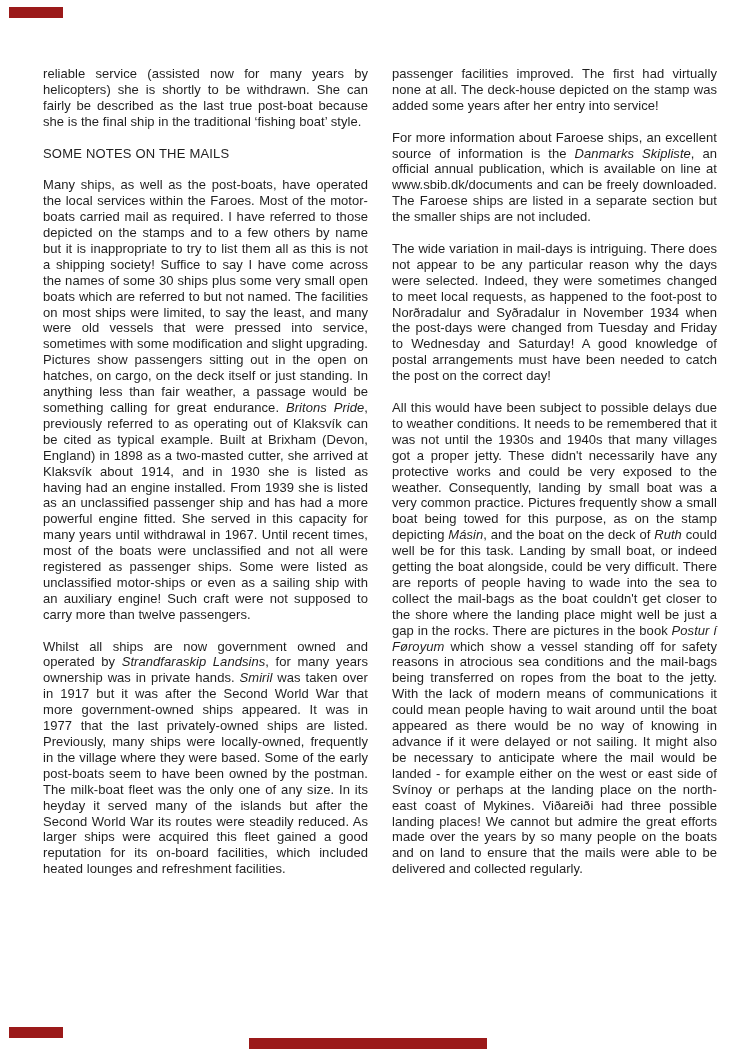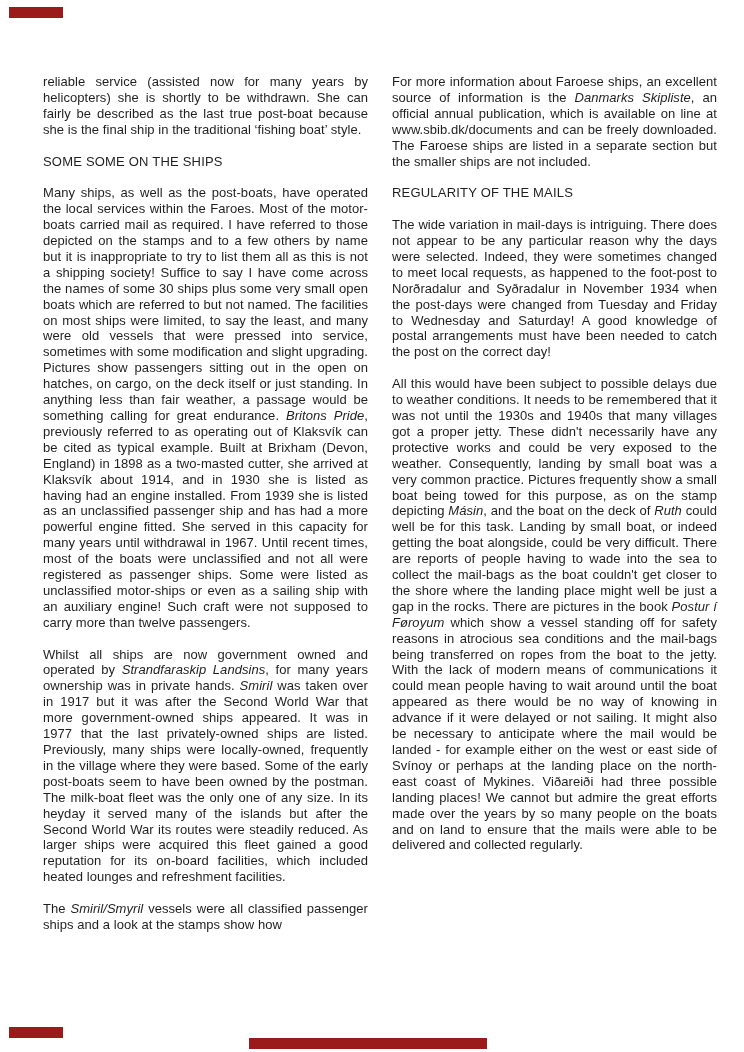--- a/index.html
+++ b/index.html
@@ -13,21 +13,20 @@
     width: 744px; height: 1052px;
     background: #ffffff;
     overflow: hidden;
   }
   .columns {
     position: absolute;
     left: 43px; top: 66px;
     width: 674px;
     display: flex;
     gap: 24px;
-    margin-top: 8px;
   }
   .col { width: 325px; }
   .col p {
     margin: 0 0 15.9px 0;
     font-size: 13px;
     line-height: 15.9px;
     text-align: justify;
     color: #1f1f1f;
     letter-spacing: 0.05px;
   }
@@ -44,28 +43,27 @@
 </style>
 </head>
 <body>
 
 <div class="page">
   <div class="redaction top-left" style="background: rgb(155, 26, 26);"></div>
 
   <div class="columns">
     <div class="col">
         <p style="color: rgb(31, 31, 31);"><span>reliable service (assisted now for many years by helicopters) she is shortly to be withdrawn.  She can fairly be described as the last true post-boat because she is the final ship in the traditional ‘fishing boat’ style.</span></p>
-        <p class="h" style="color: rgb(31, 31, 31);">SOME SOME ON THE SHIPS</p>
+        <p class="h" style="color: rgb(31, 31, 31);">SOME NOTES ON THE MAILS</p>
         <p style="color: rgb(31, 31, 31);"><span>Many ships, as well as the post-boats, have operated the local services within the Faroes.  Most of the motor-boats carried mail as required.  I have referred to those depicted on the stamps and to a few others by name but it is inappropriate to try to list them all as this is not a shipping society!  Suffice to say I have come across the names of some 30 ships plus some very small open boats which are referred to but not named.  The facilities on most ships were limited, to say the least, and many were old vessels that were pressed into service, sometimes with some modification and slight upgrading.  Pictures show passengers sitting out in the open on hatches, on cargo, on the deck itself or just standing.  In anything less than fair weather, a passage would be something calling for great endurance.  </span><em>Britons Pride</em><span>, previously referred to as operating out of Klaksvík can be cited as typical example.  Built at Brixham (Devon, England) in 1898 as a two-masted cutter, she arrived at Klaksvík about 1914, and in 1930 she is listed as having had an engine installed.  From 1939 she is listed as an unclassified passenger ship and has had a more powerful engine fitted.  She served in this capacity for many years until withdrawal in 1967.  Until recent times, most of the boats were unclassified and not all were registered as passenger ships.  Some were listed as unclassified motor-ships or even as a sailing ship with an auxiliary engine!  Such craft were not supposed to carry more than twelve passengers.</span></p>
         <p style="color: rgb(31, 31, 31);"><span>Whilst all ships are now government owned and operated by </span><em>Strandfaraskip Landsins</em><span>, for many years ownership was in private hands.  </span><em>Smiril</em><span> was taken over in 1917 but it was after the Second World War that more government-owned ships appeared.  It was in 1977 that the last privately-owned ships are listed.  Previously, many ships were locally-owned, frequently in the village where they were based.  Some of the early post-boats seem to have been owned by the postman.  The milk-boat fleet was the only one of any size.  In its heyday it served many of the islands but after the Second World War its routes were steadily reduced.  As larger ships were acquired this fleet gained a good reputation for its on-board facilities, which included heated lounges and refreshment facilities.</span></p>
-        <p style="color: rgb(31, 31, 31);"><span>The </span><em>Smiril/Smyril</em><span> vessels were all classified passenger ships and a look at the stamps show how</span></p>
       </div>
     <div class="col">
+        <p style="color: rgb(31, 31, 31);"><span>passenger facilities improved.  The first had virtually none at all.  The deck-house depicted on the stamp was added some years after her entry into service!</span></p>
         <p style="color: rgb(31, 31, 31);"><span>For more information about Faroese ships, an excellent source of information is the </span><em>Danmarks Skipliste</em><span>, an official annual publication, which is available on line at </span><span class="doclink">www.sbib.dk/documents</span><span> and can be freely downloaded.  The Faroese ships are listed in a separate section but the smaller ships are not included.</span></p>
-        <p class="h" style="color: rgb(31, 31, 31);">REGULARITY OF THE MAILS</p>
         <p style="color: rgb(31, 31, 31);"><span>The wide variation in mail-days is intriguing.  There does not appear to be any particular reason why the days were selected.  Indeed, they were sometimes changed to meet local requests, as happened to the foot-post to Norðradalur and Syðradalur in November 1934 when the post-days were changed from Tuesday and Friday to Wednesday and Saturday!  A good knowledge of postal arrangements must have been needed to catch the post on the correct day!</span></p>
         <p style="color: rgb(31, 31, 31);"><span>All this would have been subject to possible delays due to weather conditions.  It needs to be remembered that it was not until the 1930s and 1940s that many villages got a proper jetty.  These didn't necessarily have any protective works and could be very exposed to the weather.  Consequently, landing by small boat was a very common practice.  Pictures frequently show a small boat being towed for this purpose, as on the stamp depicting </span><em>Másin</em><span>, and the boat on the deck of </span><em>Ruth</em><span> could well be for this task.  Landing by small boat, or indeed getting the boat alongside, could be very difficult.  There are reports of people having to wade into the sea to collect the mail-bags as the boat couldn't get closer to the shore where the landing place might well be just a gap in the rocks.  There are pictures in the book </span><em>Postur í Føroyum</em><span> which show a vessel standing off for safety reasons in atrocious sea conditions and the mail-bags being transferred on ropes from the boat to the jetty.  With the lack of modern means of communications it could mean people having to wait around until the boat appeared as there would be no way of knowing in advance if it were delayed or not sailing.  It might also be necessary to anticipate where the mail would be landed - for example either on the west or east side of Svínoy or perhaps at the landing place on the north-east coast of Mykines.  Viðareiði had three possible landing places!  We cannot but admire the great efforts made over the years by so many people on the boats and on land to ensure that the mails were able to be delivered and collected regularly.</span></p>
       </div>
   </div>
 
   <div class="redaction bottom-left" style="background: rgb(155, 26, 26);"></div>
   <div class="redaction bottom-mid" style="background: rgb(155, 26, 26);"></div>
 </div>
 
 </body></html>

